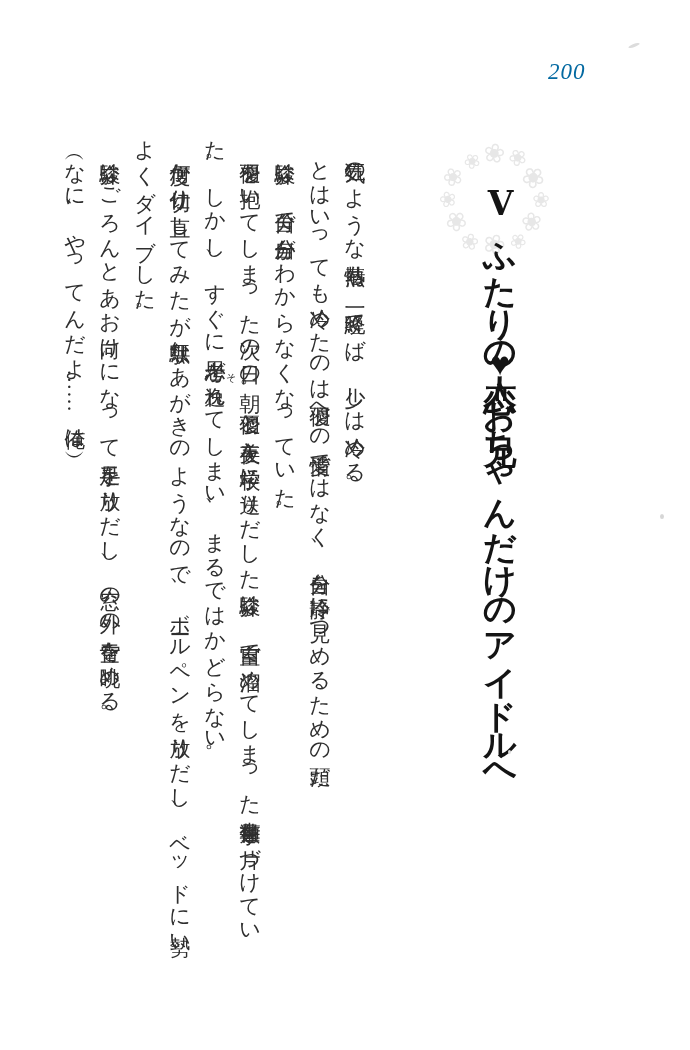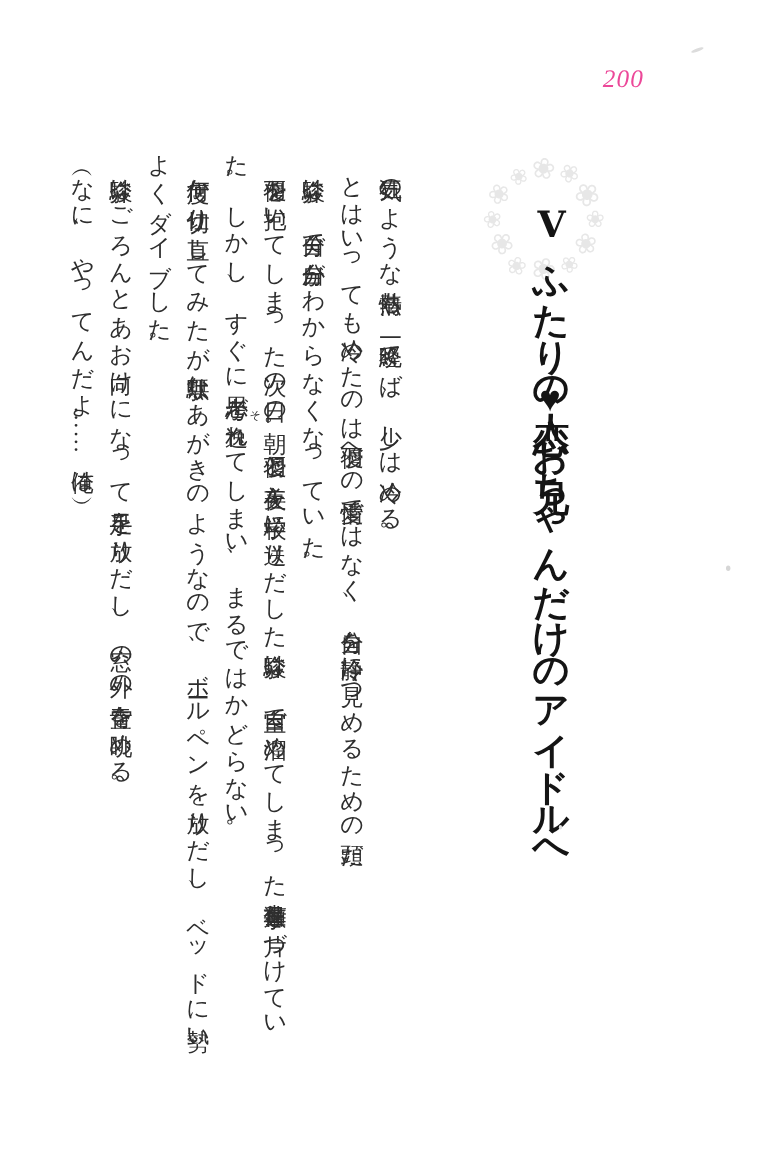--- a/index.html
+++ b/index.html
@@ -75,21 +75,21 @@
   }
   .speck.s1 { top: 44px;  left: 628px; width: 12px; height: 3px; transform: rotate(-20deg); background: #dcdcdc; }
   .speck.s2 { top: 514px; left: 660px; width: 4px;  height: 5px; background: #d6d6d6; }
   .speck.s3 { top: 750px; left: 508px; width: 3px;  height: 4px; background: #e0e0e0; }
 </style>
 </head>
 <body>
 
 <div class="page">
 
-  <div class="page-number" style="color: #ec4899;">200</div>
+  <div class="page-number" style="color: #0369a1;">200</div>
 
   <div class="wreath">
       <span style="left: 62px; top: 14px; font-size: 26px; color: rgb(231, 231, 231); transform: translate(-50%, -50%) rotate(10deg);">❀</span>
       <span style="left: 86px; top: 18.4308px; font-size: 22px; color: rgb(231, 231, 231); transform: translate(-50%, -50%) rotate(-25deg);">❀</span>
       <span style="left: 100.971px; top: 37.5px; font-size: 28px; color: rgb(231, 231, 231); transform: translate(-50%, -50%) rotate(40deg);">❀</span>
       <span style="left: 109px; top: 60px; font-size: 21px; color: rgb(231, 231, 231); transform: translate(-50%, -50%) rotate(0deg);">❀</span>
       <span style="left: 100.105px; top: 82px; font-size: 25px; color: rgb(231, 231, 231); transform: translate(-50%, -50%) rotate(65deg);">❀</span>
       <span style="left: 85.5px; top: 100.703px; font-size: 20px; color: rgb(231, 231, 231); transform: translate(-50%, -50%) rotate(-40deg);">❀</span>
       <span style="left: 62px; top: 105px; font-size: 27px; color: rgb(231, 231, 231); transform: translate(-50%, -50%) rotate(20deg);">❀</span>
       <span style="left: 38px; top: 101.569px; font-size: 22px; color: rgb(231, 231, 231); transform: translate(-50%, -50%) rotate(-60deg);">❀</span>

